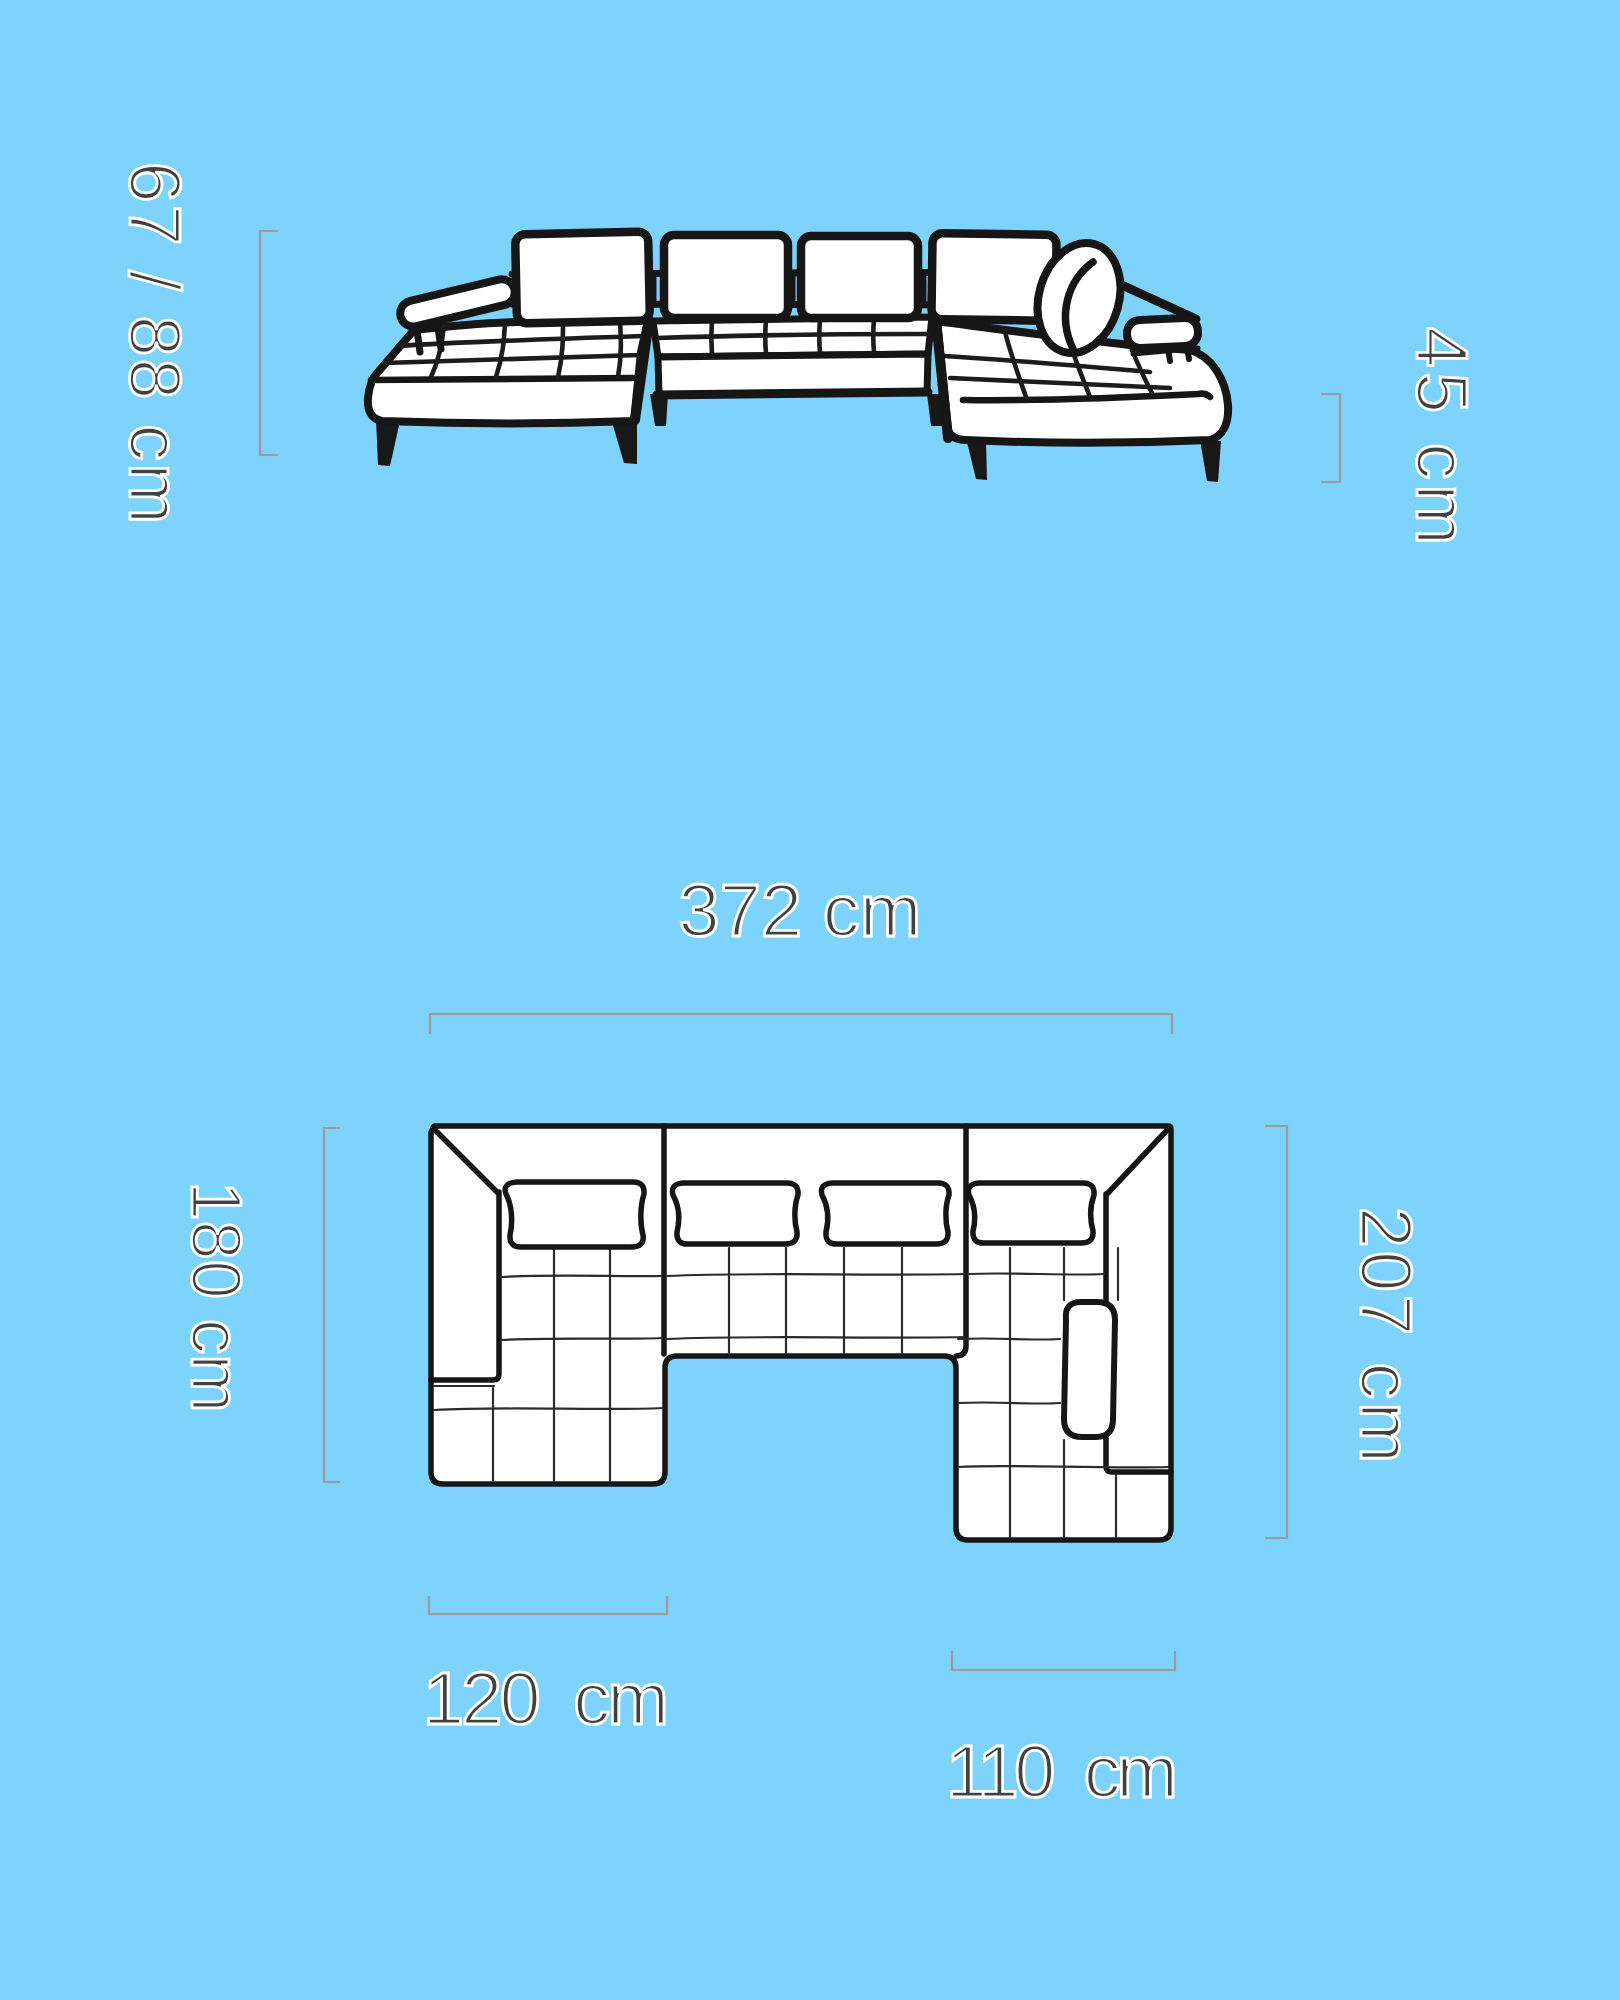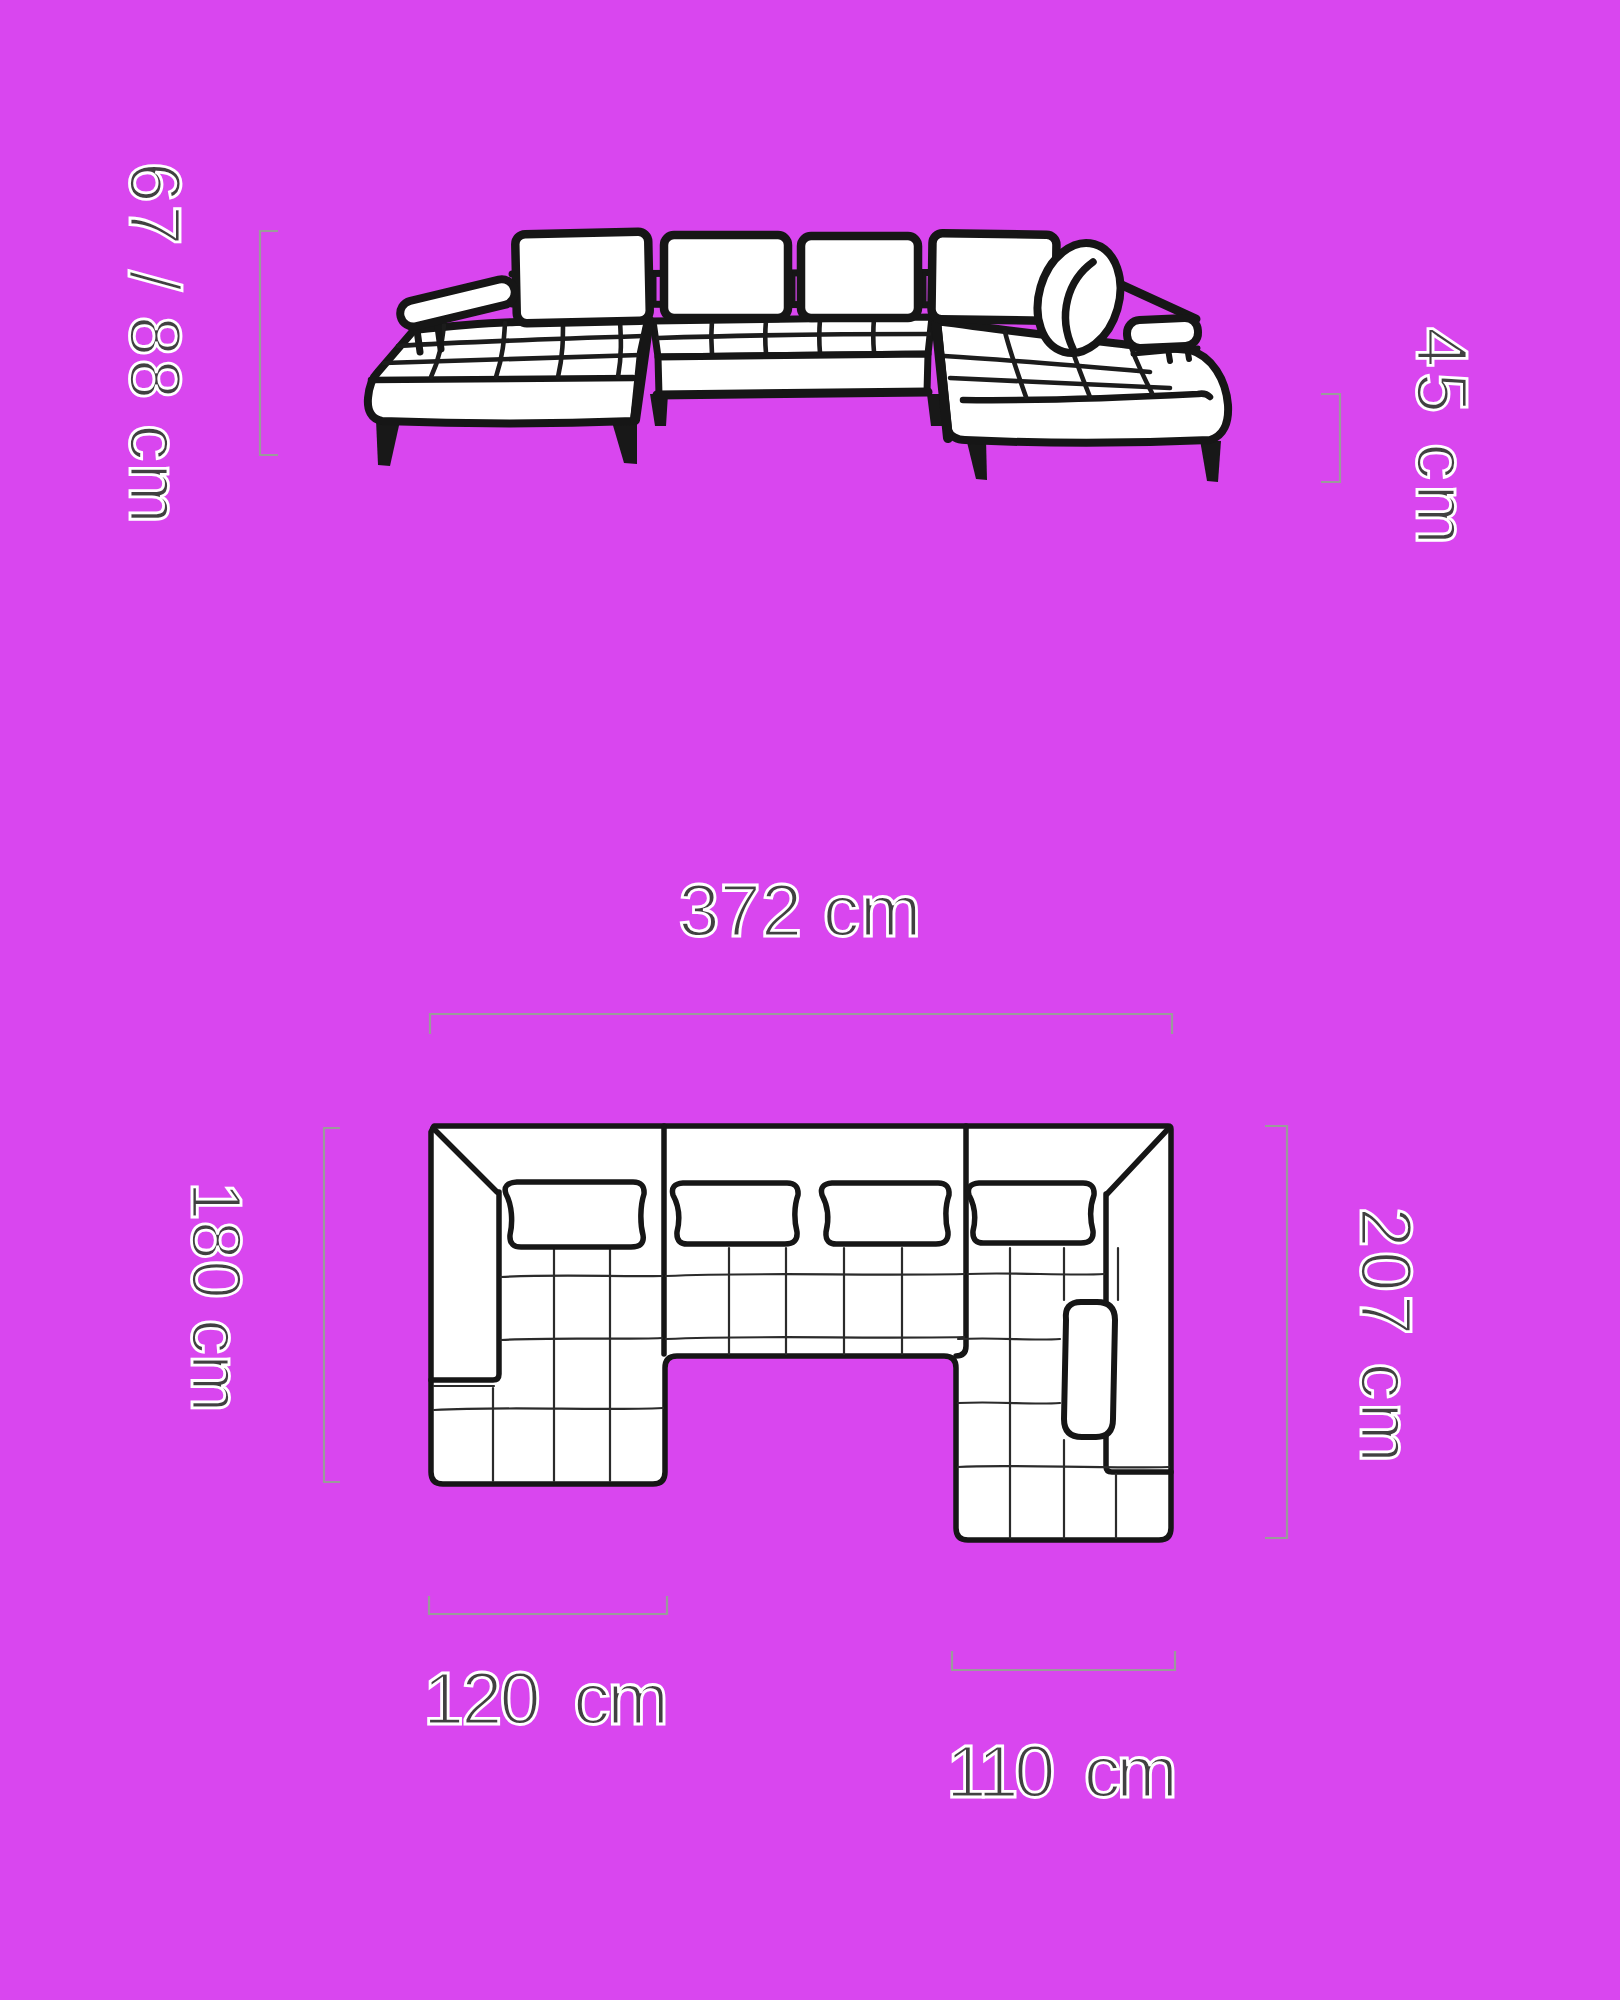--- a/index.html
+++ b/index.html
@@ -1,16 +1,16 @@
 <!DOCTYPE html>
 <html><head>
 <meta charset="utf-8">
 <style>
   html,body{margin:0;padding:0;background:#ffffff;}
-  .page{position:relative;width:1620px;height:2000px;background:#d946ef;overflow:hidden;}
+  .page{position:relative;width:1620px;height:2000px;background:#7dd3fc;overflow:hidden;}
   svg{position:absolute;left:0;top:0;}
   text{font-family:"Liberation Sans",sans-serif;fill:#414141;}
 </style>
 </head>
 <body>
 <div class="page">
 <svg width="1620" height="2000" viewBox="0 0 1620 2000">
 
 <g fill="#181818">
   <path d="M376,420 L400,421 L390,466 L378,465 Z"></path>

